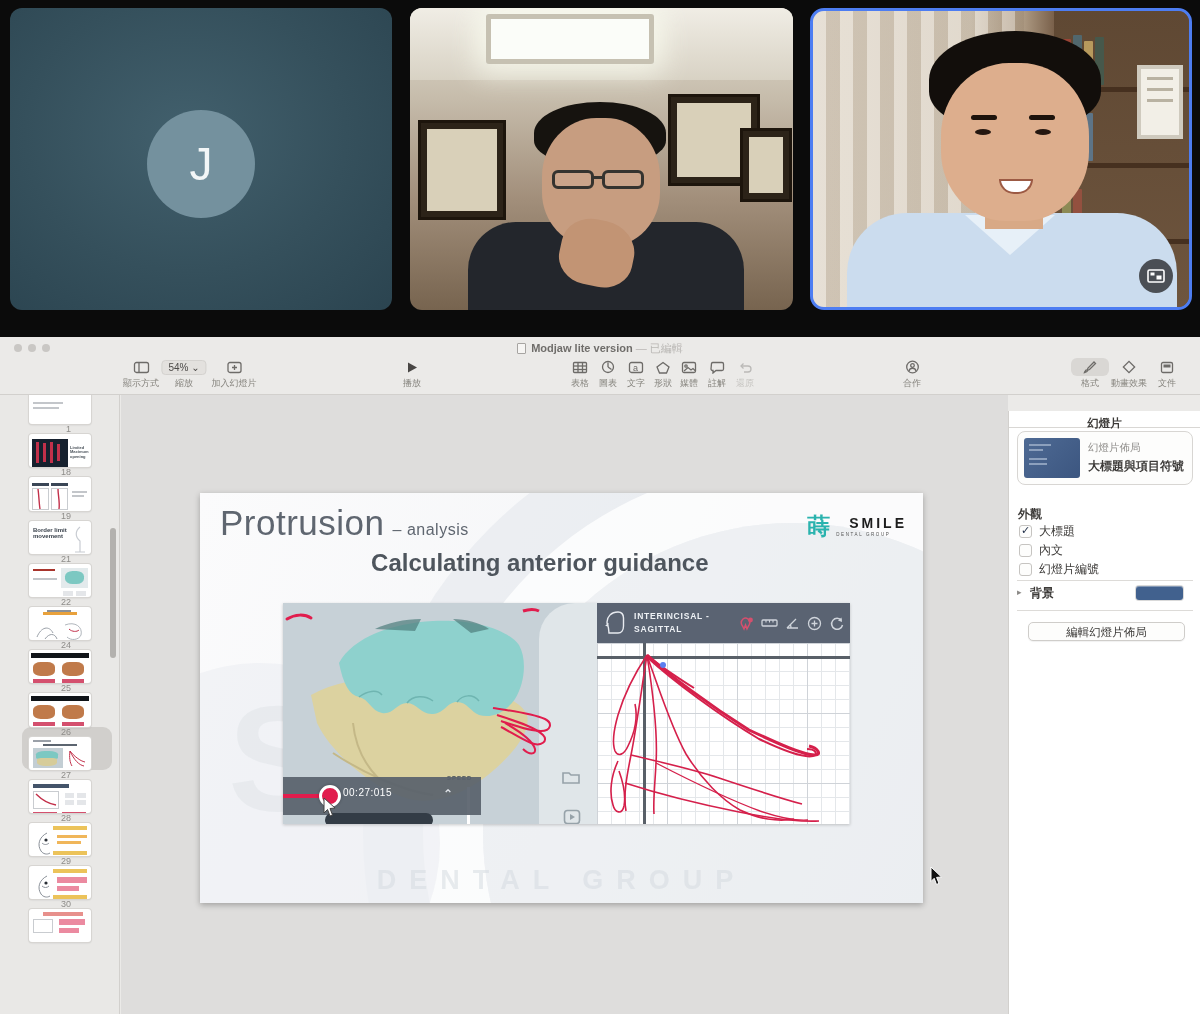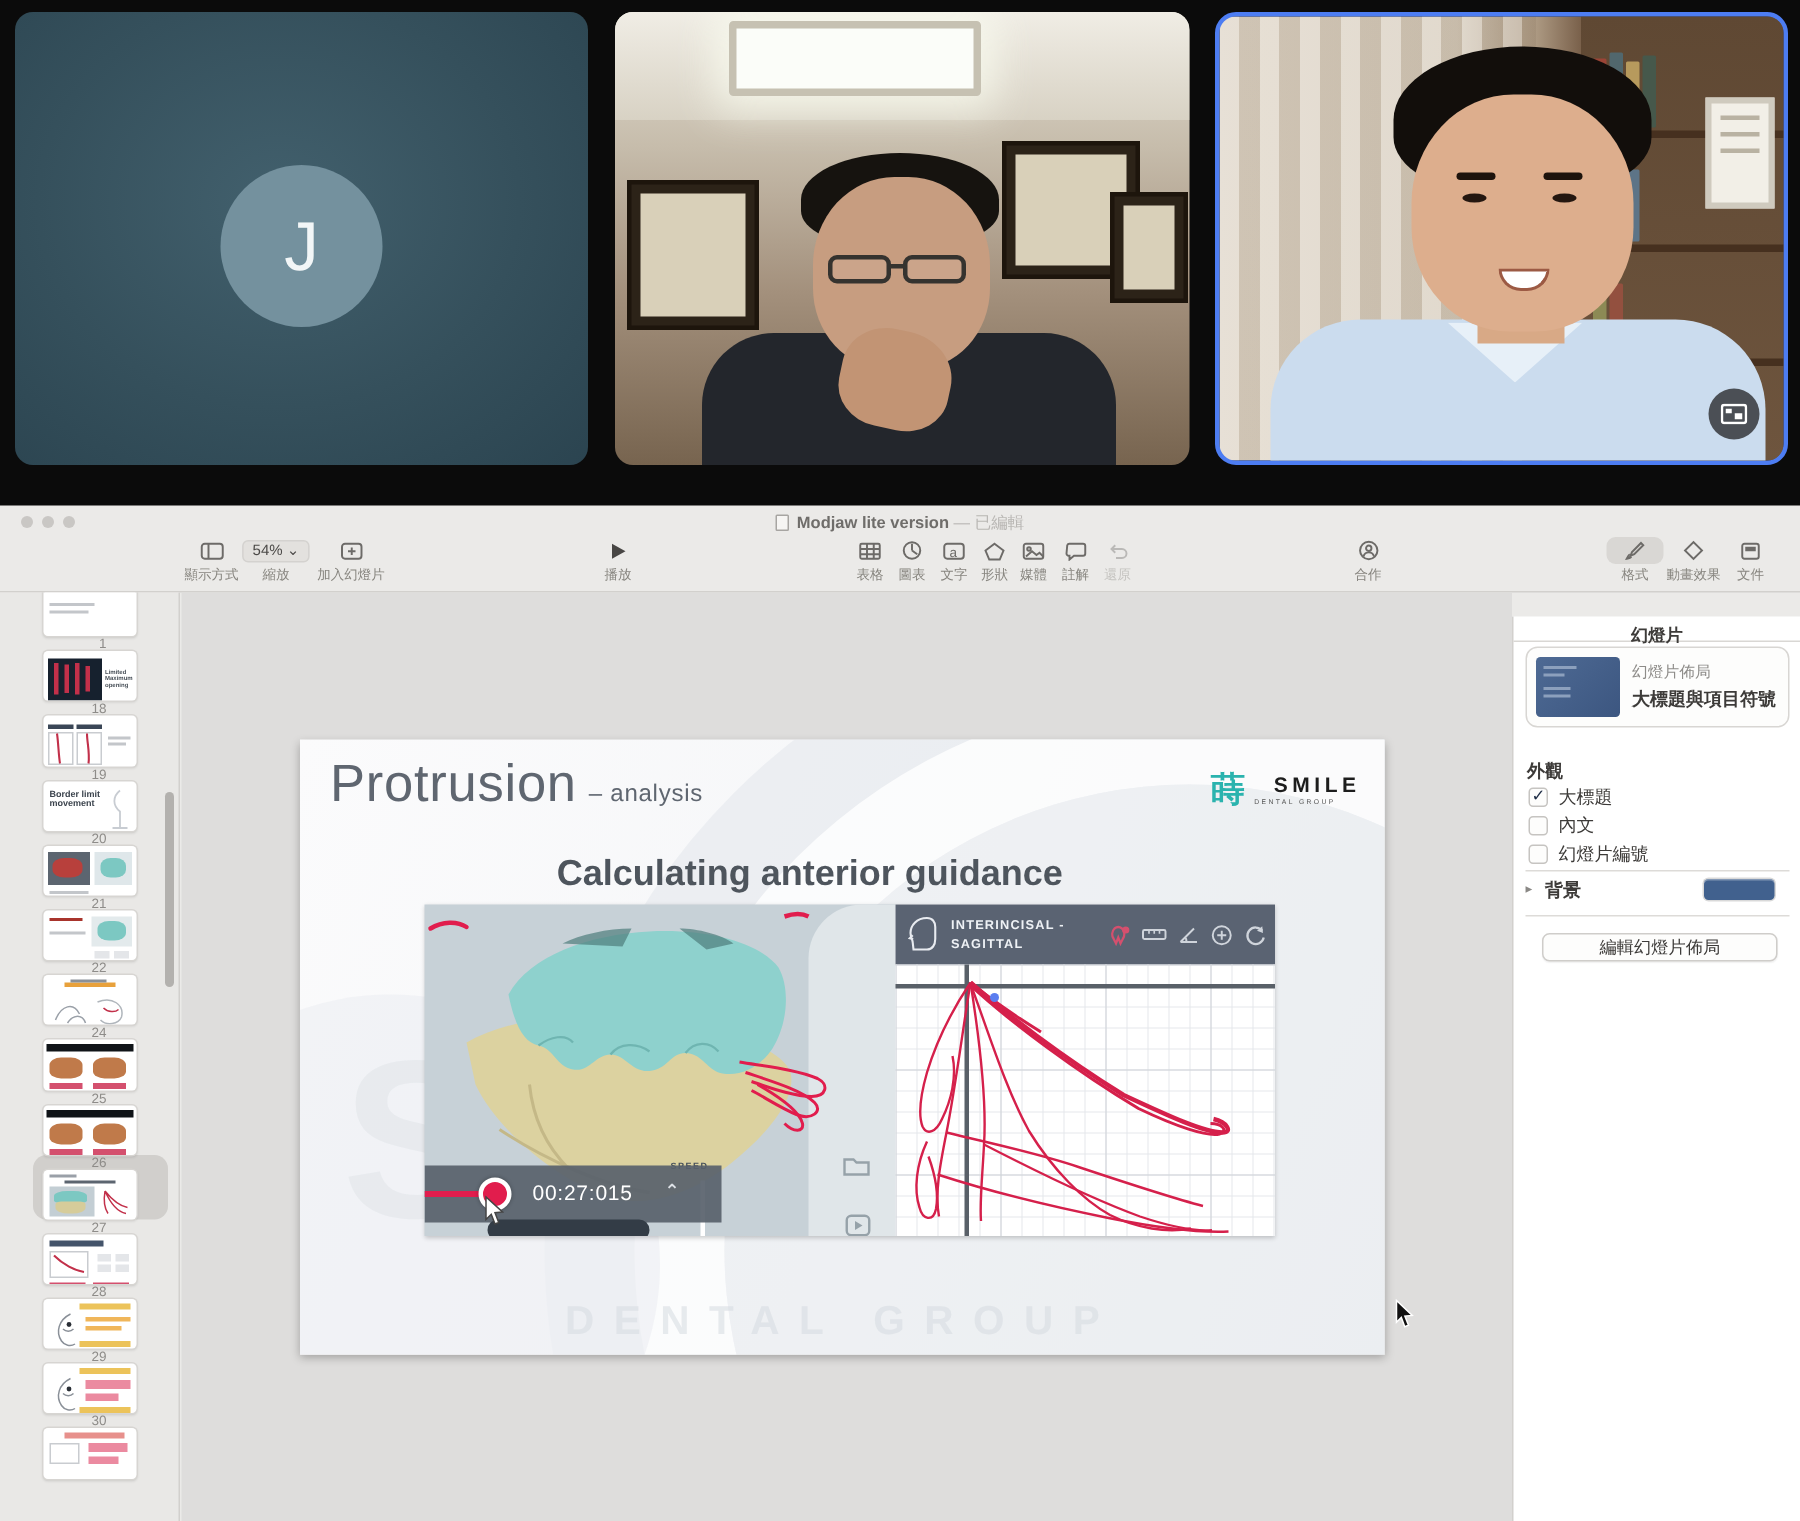--- a/index.html
+++ b/index.html
@@ -99,37 +99,37 @@
   .canvas { position:absolute; left:121px; top:0; width:887px; height:100%; background:#dedddc; }
 
   
   .slide { position:absolute; left:79px; top:98px; width:723px; height:410px; background:linear-gradient(115deg,#fbfbfc 0%,#f5f6f8 55%,#eef0f3 100%); box-shadow:0 2px 6px rgba(0,0,0,.28); overflow:hidden; }
   .swoosh1 { position:absolute; right:-180px; bottom:-240px; width:620px; height:620px; border-radius:50%; box-shadow:0 0 0 60px rgba(255,255,255,.8), 0 0 0 120px rgba(222,226,232,.45); background:rgba(233,236,240,.6); }
   .swoosh2 { position:absolute; left:-120px; bottom:-120px; width:360px; height:360px; border-radius:50%; background:rgba(238,240,244,.7); }
   .wmLetters { position:absolute; left:28px; top:180px; font-size:150px; font-weight:700; color:rgba(210,214,220,.28); letter-spacing:-8px; }
   .wmText { position:absolute; left:0; top:372px; width:100%; text-align:center; font-size:27px; font-weight:600; letter-spacing:13px; color:rgba(214,218,224,.55); }
   .sTitle { position:absolute; left:20px; top:10px; color:#5f6670; font-size:35px; font-weight:400; letter-spacing:.5px; }
   .sTitleSuf { font-size:16px; margin-left:8px; }
-  .sHeading { position:absolute; left:0; top:56px; width:94%; text-align:center; font-size:24px; font-weight:700; color:#4e555d;margin-top:20px; }
+  .sHeading { position:absolute; left:0; top:56px; width:94%; text-align:center; font-size:24px; font-weight:700; color:#4e555d; }
   .logo { position:absolute; right:16px; top:18px; display:flex; align-items:center; gap:6px; }
   .logoGlyph { color:#2ab3ae; font-size:23px; font-weight:700; }
   .logoBrand { font-size:14px; font-weight:700; letter-spacing:3px; color:#1d1d1d; line-height:1;margin-left:13px; }
   .logoSub { font-size:4.5px; letter-spacing:1.6px; color:#555; margin-top:2px; }
 
   
   .shot { position:absolute; left:83px; top:110px; width:567px; height:221px; box-shadow:0 1px 3px rgba(0,0,0,.2); }
   .p3d { position:absolute; left:0; top:0; width:314px; height:221px; background:#c7d1d7; overflow:hidden; }
   .p3dStrip { position:absolute; right:0; top:0; width:58px; height:221px; background:#e0e6e9; border-radius:36px 0 0 0; }
   .speedLbl { position:absolute; left:164px; top:172px; font-size:6px; font-weight:700; letter-spacing:1px; color:#46505a; }
   .speedSlider { position:absolute; left:184px; top:184px; width:3px; height:37px; background:#fff; }
   .fIcon { position:absolute; right:16px; }
   .player { position:absolute; left:0; top:174px; width:198px; height:38px; background:rgba(88,97,107,.92); }
   .pline { position:absolute; left:0; top:17px; width:48px; height:4px; background:#e11d4d; }
   .pknob { position:absolute; left:36px; top:8px; width:22px; height:22px; border-radius:50%; background:#e11d4d; border:3.5px solid #fff; box-shadow:0 0 3px rgba(0,0,0,.3); }
-  .ptime { position:absolute; left:72px; top:10px; color:#fff; font-size:14px; letter-spacing:.5px;text-align:center; }
+  .ptime { position:absolute; left:60px; top:10px; color:#fff; font-size:10px; letter-spacing:.5px;text-align:center; }
   .pchev { position:absolute; left:160px; top:10px; color:#dfe3e8; font-size:12px; font-weight:700; }
   .ptip { position:absolute; left:42px; top:210px; width:108px; height:14px; background:#333c46; border-radius:7px; }
   .cursorW { position:absolute; left:40px; top:194px; z-index:5; }
   .graph { position:absolute; left:314px; top:0; width:253px; height:221px; background:#fff; }
   .ghead { position:absolute; left:0; top:0; width:100%; height:40px; background:#5a6372; display:flex; align-items:center; }
   .gtitle { margin-left:8px; color:#eef1f5; font-size:8.5px; font-weight:700; letter-spacing:.8px; line-height:1.5; }
   .gicons { position:absolute; right:6px; top:0; height:40px; display:flex; align-items:center; gap:7px; }
   .gbody { position:absolute; left:0; top:40px; width:253px; height:181px;
     background-image:
       linear-gradient(#cfd3d8 1px, transparent 1px), linear-gradient(90deg,#cfd3d8 1px, transparent 1px),
@@ -402,31 +402,20 @@
                 <i class="tl" style="left:43px;top:18px;width:12px;"></i>
               </div>
             </div>
           <div class="srow">
               <span class="n">19</span>
             <div class="thumb">
                 <span class="cap" style="left:4px;top:6px;font-size:6px;width:34px;color:#3a424c;">Border limit movement</span>
               <svg style="position:absolute;right:2px;top:4px;" width="18" height="30">
                   <path d="M9,2 C4,6 4,12 9,16 C9,20 9,24 9,27 M4,27 h10" stroke="#c8ccd2" fill="none" stroke-width="1.2"></path>
                 </svg>
-              </div>
-            </div>
-          <div class="srow">
-              <span class="n">20</span>
-            <div class="thumb">
-                <i style="left:3px;top:4px;width:28px;height:22px;background:#5c6570;"></i>
-                <i style="left:6px;top:8px;width:20px;height:13px;background:#b8403c;border-radius:40%;"></i>
-              <i style="left:34px;top:4px;width:25px;height:22px;background:#dfe7ea;"></i>
-                <i style="left:38px;top:8px;width:17px;height:13px;background:#7cc8c2;border-radius:40%;"></i>
-              <i class="tl" style="left:4px;top:30px;width:26px;"></i>
-                <i class="tl" style="left:4px;top:34px;width:20px;"></i>
               </div>
             </div>
           <div class="srow">
               <span class="n">21</span>
             <div class="thumb">
                 <i class="tl" style="left:4px;top:5px;width:22px;background:#a8342c;"></i>
               <i style="left:32px;top:4px;width:27px;height:20px;background:#e3eaec;"></i>
                 <i style="left:36px;top:7px;width:19px;height:13px;background:#7cc8c2;border-radius:40%;"></i>
               <i class="tl" style="left:4px;top:14px;width:24px;"></i>
                 <i style="left:34px;top:27px;width:10px;height:5px;background:#e4e6e9;"></i>

